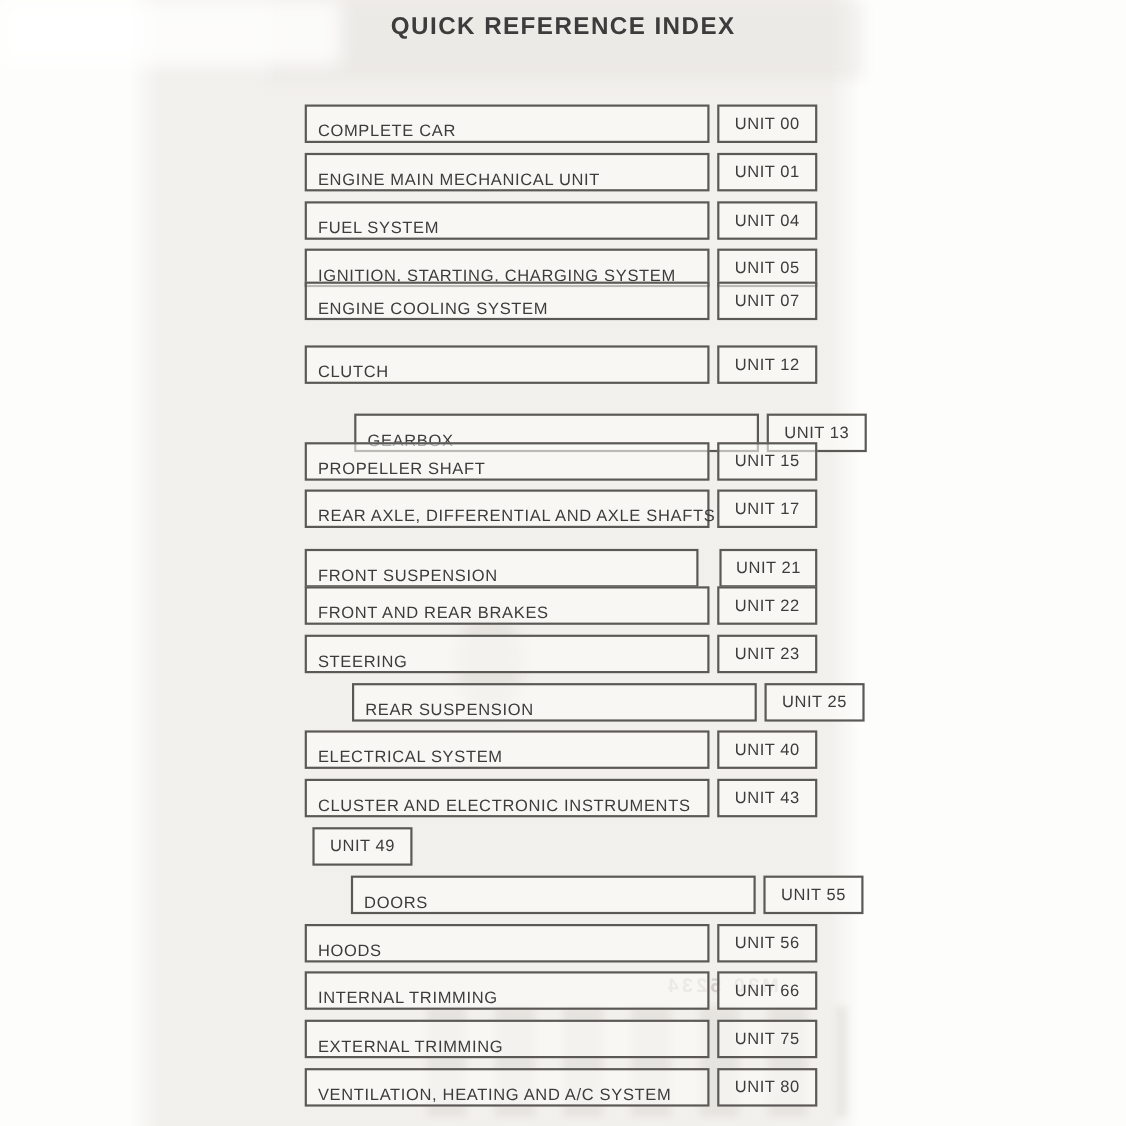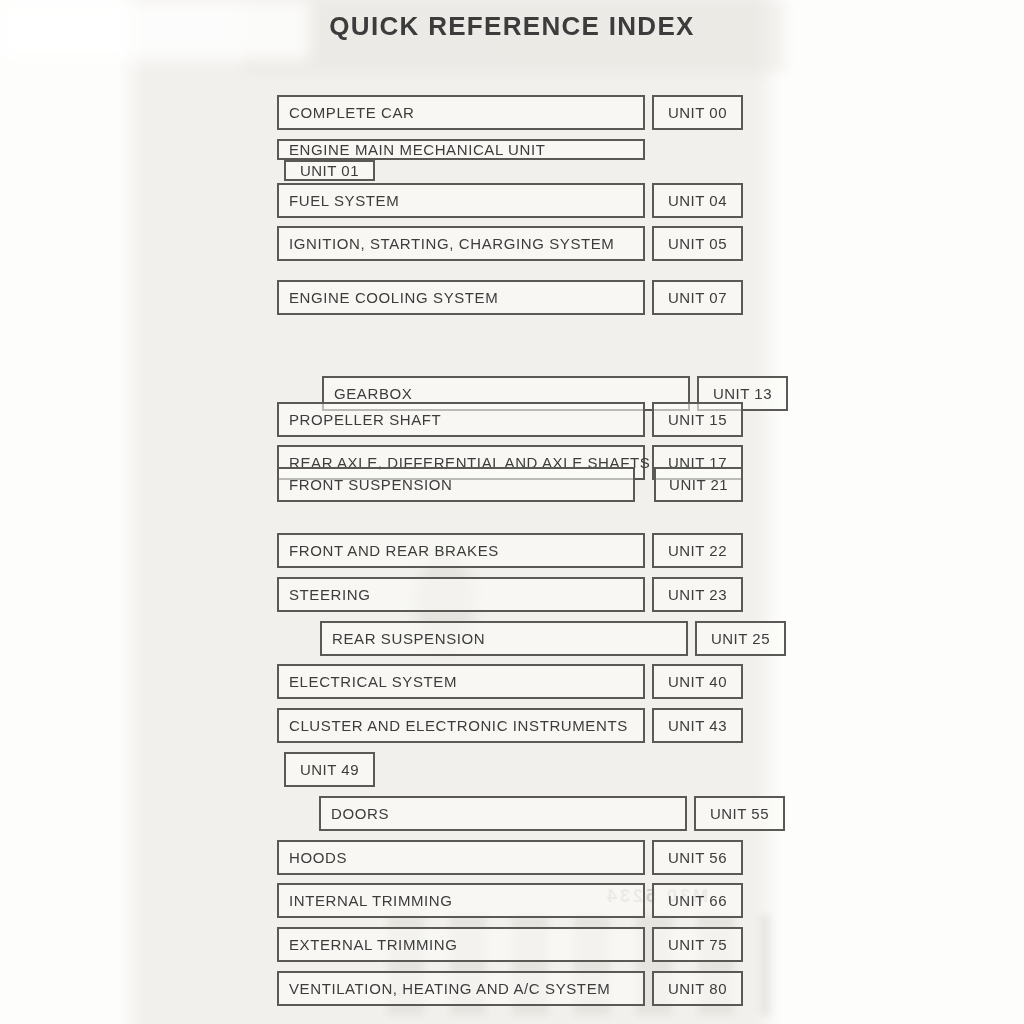--- a/index.html
+++ b/index.html
@@ -46,34 +46,34 @@
     position:absolute;left:498px;top:886px;width:210px;
     transform:scaleX(-1);
     font-weight:bold;font-size:18px;letter-spacing:3px;
     color:rgba(138,133,125,0.30);
     filter:blur(0.6px);
     white-space:nowrap;
   }
   .title{
     position:absolute;left:0;top:11px;width:1024px;
     text-align:center;
-    font-size:26px;font-weight:bold;letter-spacing:1.3px;
+    font-size:22px;font-weight:bold;letter-spacing:1.3px;
     color:var(--ink,#3a3a3a);
   }
   .rows{position:absolute;left:0;top:0;width:1024px;height:1024px;}
   .row{
     position:absolute;left:277px;width:466px;height:35px;
     display:flex;
   }
   .label-box{
     box-sizing:border-box;
     width:368px;height:35px;
     border:2px solid var(--line,#5b5955);
     background:rgba(252,251,249,0.6);
-    display:flex;align-items:center;
+    display:flex;align-items:flex-end;
   }
   .unit-box{
     box-sizing:border-box;
     margin-left:7px;
     width:91px;height:35px;
     border:2px solid var(--line,#5b5955);
     background:rgba(252,251,249,0.6);
     display:flex;align-items:center;justify-content:center;
   }
   .label{
@@ -105,21 +105,21 @@
   <div class="rows">
   <div class="row" style="top: 95px;">
     <div class="label-box">
       <span class="label">COMPLETE CAR</span>
     </div>
     <div class="unit-box">
       <span class="unit">UNIT 00</span>
     </div>
   </div>
 
-  <div class="row" style="top: 138.8px; flex-direction: column;">
+  <div class="row" style="top: 138.8px;">
     <div class="label-box">
       <span class="label">ENGINE MAIN MECHANICAL UNIT</span>
     </div>
     <div class="unit-box">
       <span class="unit">UNIT 01</span>
     </div>
   </div>
 
   <div class="row" style="top: 182.6px;">
     <div class="label-box">
@@ -132,29 +132,37 @@
 
   <div class="row" style="top: 226.4px;">
     <div class="label-box">
       <span class="label">IGNITION, STARTING, CHARGING SYSTEM</span>
     </div>
     <div class="unit-box">
       <span class="unit">UNIT 05</span>
     </div>
   </div>
 
-  <div class="row" style="top: 280px;">
+  <div class="row" style="top: 256px;">
     <div class="label-box">
       <span class="label">ENGINE COOLING SYSTEM</span>
     </div>
     <div class="unit-box">
       <span class="unit">UNIT 07</span>
     </div>
   </div>
 
+  <div class="row" style="top: 314px;">
+    <div class="label-box">
+      <span class="label">CLUTCH</span>
+    </div>
+    <div class="unit-box">
+      <span class="unit">UNIT 12</span>
+    </div>
+  </div>
 
   <div class="row" style="top: 376px; padding-left: 45px;">
     <div class="label-box">
       <span class="label">GEARBOX</span>
     </div>
     <div class="unit-box">
       <span class="unit">UNIT 13</span>
     </div>
   </div>
 
@@ -169,21 +177,21 @@
 
   <div class="row" style="top: 445.4px;">
     <div class="label-box">
       <span class="label">REAR AXLE, DIFFERENTIAL AND AXLE SHAFTS</span>
     </div>
     <div class="unit-box">
       <span class="unit">UNIT 17</span>
     </div>
   </div>
 
-  <div class="row" style="top: 467px; gap: 12px;">
+  <div class="row" style="top: 499px; gap: 12px;">
     <div class="label-box">
       <span class="label">FRONT SUSPENSION</span>
     </div>
     <div class="unit-box">
       <span class="unit">UNIT 21</span>
     </div>
   </div>
 
   <div class="row" style="top: 533px;">
     <div class="label-box">

